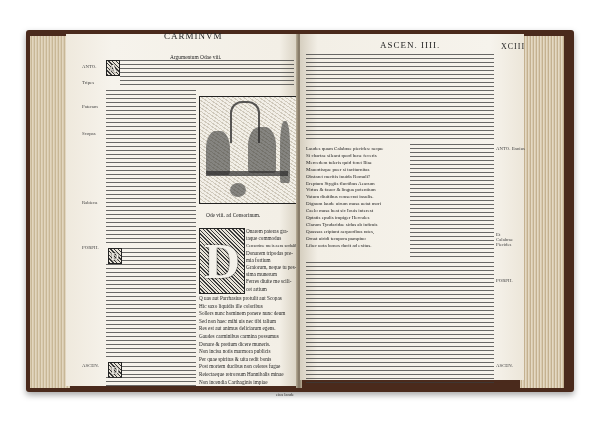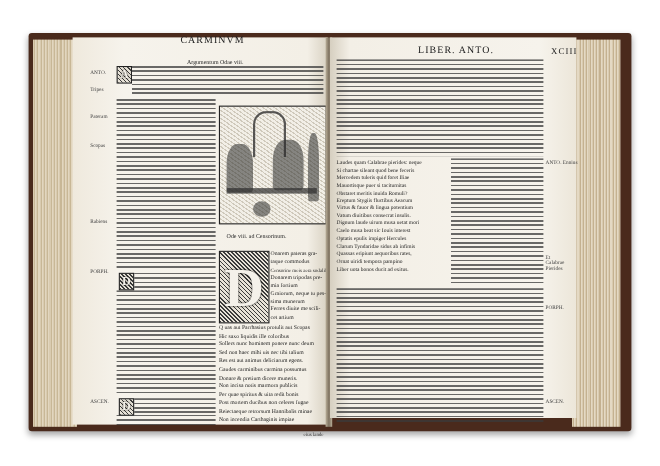--- a/index.html
+++ b/index.html
@@ -94,21 +94,21 @@
   <div>Per quae spiritus &amp; uita redit bonis</div>
   <div>Post mortem ducibus non celeres fugae</div>
   <div>Reiectaeque retrorsum Hannibalis minae</div>
   <div>Non incendia Carthaginis impiae</div>
 </div>
 <div class="catch" style="left:276px;top:392px;">eius lande</div>
 
 <div class="gutter"></div>
 
 <div class="page right"></div>
-<div class="runhead" style="left:380px;top:40px;">LIBER. ANTO.</div>
+<div class="runhead" style="left:380px;top:40px;">ASCEN. IIII.</div>
 <div class="runhead" style="left:476px;top:42px;font-size:8px;margin-left:25px;">XCIII</div>
 
 <div class="textblock" style="left:306px;top:54px;width:188px;height:88px;"></div>
 <div class="verse" style="left:306px;top:146px;font-size:5px;line-height:6.9px;">
   <div>Laudes quam Calabrae pierides: neque</div>
   <div>Si chartae sileant quod bene feceris</div>
   <div>Mercedem tuleris quid foret Iliae</div>
   <div>Mauortisque puer si taciturnitas</div>
   <div>Obstaret meritis inuida Romuli?</div>
   <div>Ereptum Stygiis fluctibus Aeacum</div>

